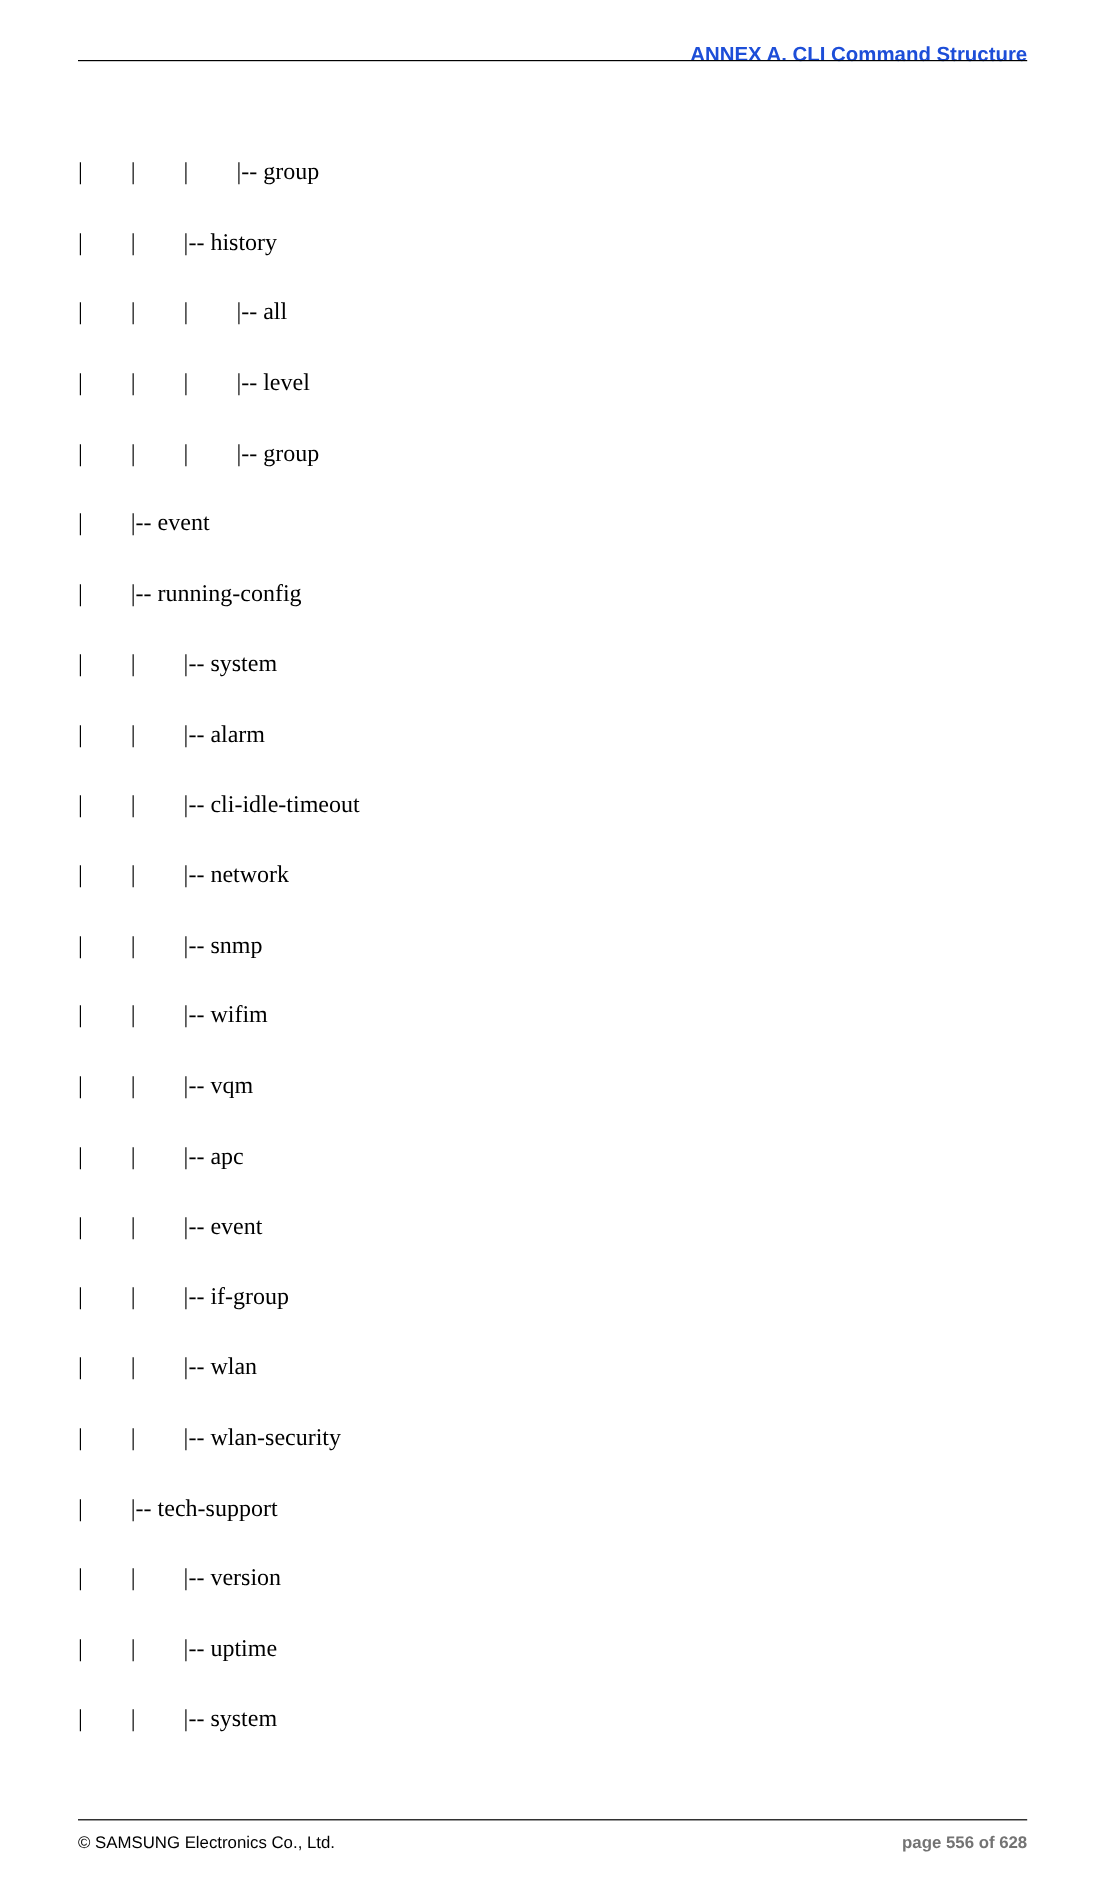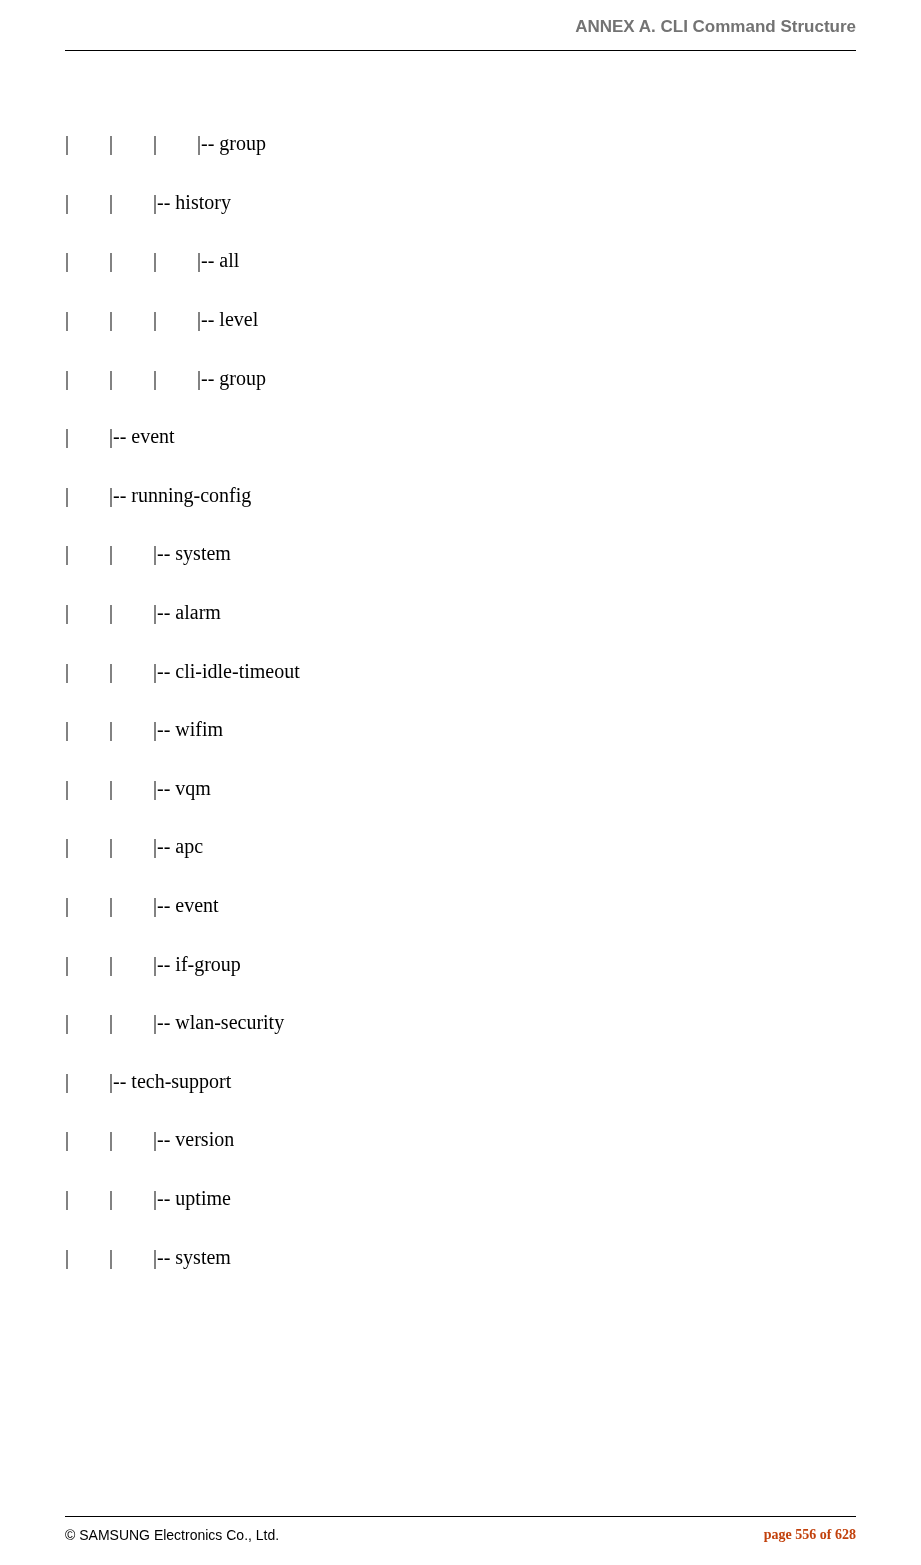--- a/index.html
+++ b/index.html
@@ -9,26 +9,26 @@
     }
     body {
       width: 921px;
       height: 1565px;
       background: #ffffff;
       font-family: "Times New Roman", Times, serif;
       position: relative;
     }
     .header {
       position: absolute;
-      top: 17px;
+      top: 36px;
       right: 65px;
       font-family: Arial, Helvetica, sans-serif;
       font-weight: bold;
       font-size: 17px;
-      color: #737373;
+      color: #1d4ed8;
     }
     .header-rule {
       position: absolute;
       top: 50px;
       left: 65px;
       right: 65px;
       border-top: 1px solid #000;
     }
     .content {
       position: absolute;
@@ -56,48 +56,51 @@
       bottom: 22px;
       left: 65px;
       font-family: Arial, Helvetica, sans-serif;
       font-size: 14px;
       color: #000;
     }
     .footer-right {
       position: absolute;
       bottom: 22px;
       right: 65px;
-      font-family: Liberation Serif, serif;
+      font-family: Liberation Sans, sans-serif;
       font-weight: bold;
       font-size: 14px;
-      color: #c2410c;
+      color: #737373;
     }
   </style>
 </head>
 <body>
 
 <div class="header">ANNEX A. CLI Command Structure</div>
 <div class="header-rule"></div>
 
 <div class="content">
 <span class="tree-line">|        |        |        |-- group</span>
 <span class="tree-line">|        |        |-- history</span>
 <span class="tree-line">|        |        |        |-- all</span>
 <span class="tree-line">|        |        |        |-- level</span>
 <span class="tree-line">|        |        |        |-- group</span>
 <span class="tree-line">|        |-- event</span>
 <span class="tree-line">|        |-- running-config</span>
 <span class="tree-line">|        |        |-- system</span>
 <span class="tree-line">|        |        |-- alarm</span>
 <span class="tree-line">|        |        |-- cli-idle-timeout</span>
+<span class="tree-line">|        |        |-- network</span>
+<span class="tree-line">|        |        |-- snmp</span>
 <span class="tree-line">|        |        |-- wifim</span>
 <span class="tree-line">|        |        |-- vqm</span>
 <span class="tree-line">|        |        |-- apc</span>
 <span class="tree-line">|        |        |-- event</span>
 <span class="tree-line">|        |        |-- if-group</span>
+<span class="tree-line">|        |        |-- wlan</span>
 <span class="tree-line">|        |        |-- wlan-security</span>
 <span class="tree-line">|        |-- tech-support</span>
 <span class="tree-line">|        |        |-- version</span>
 <span class="tree-line">|        |        |-- uptime</span>
 <span class="tree-line">|        |        |-- system</span>
 
 
 
 
 

